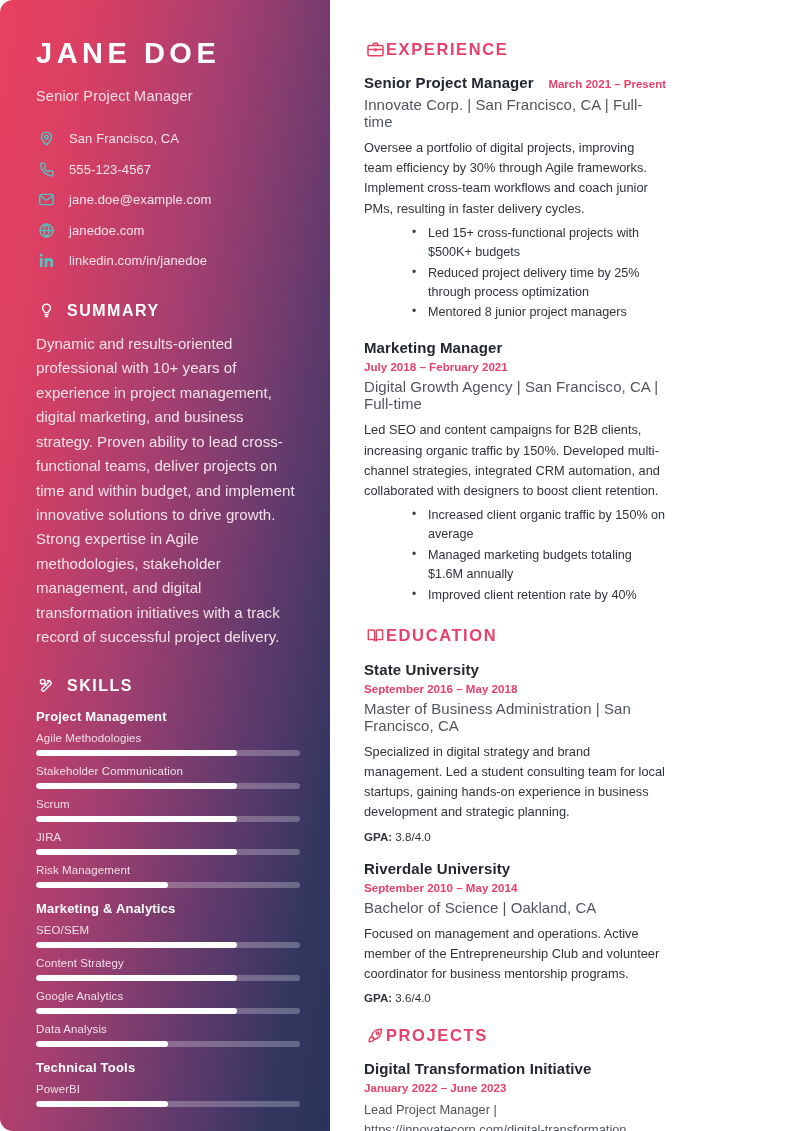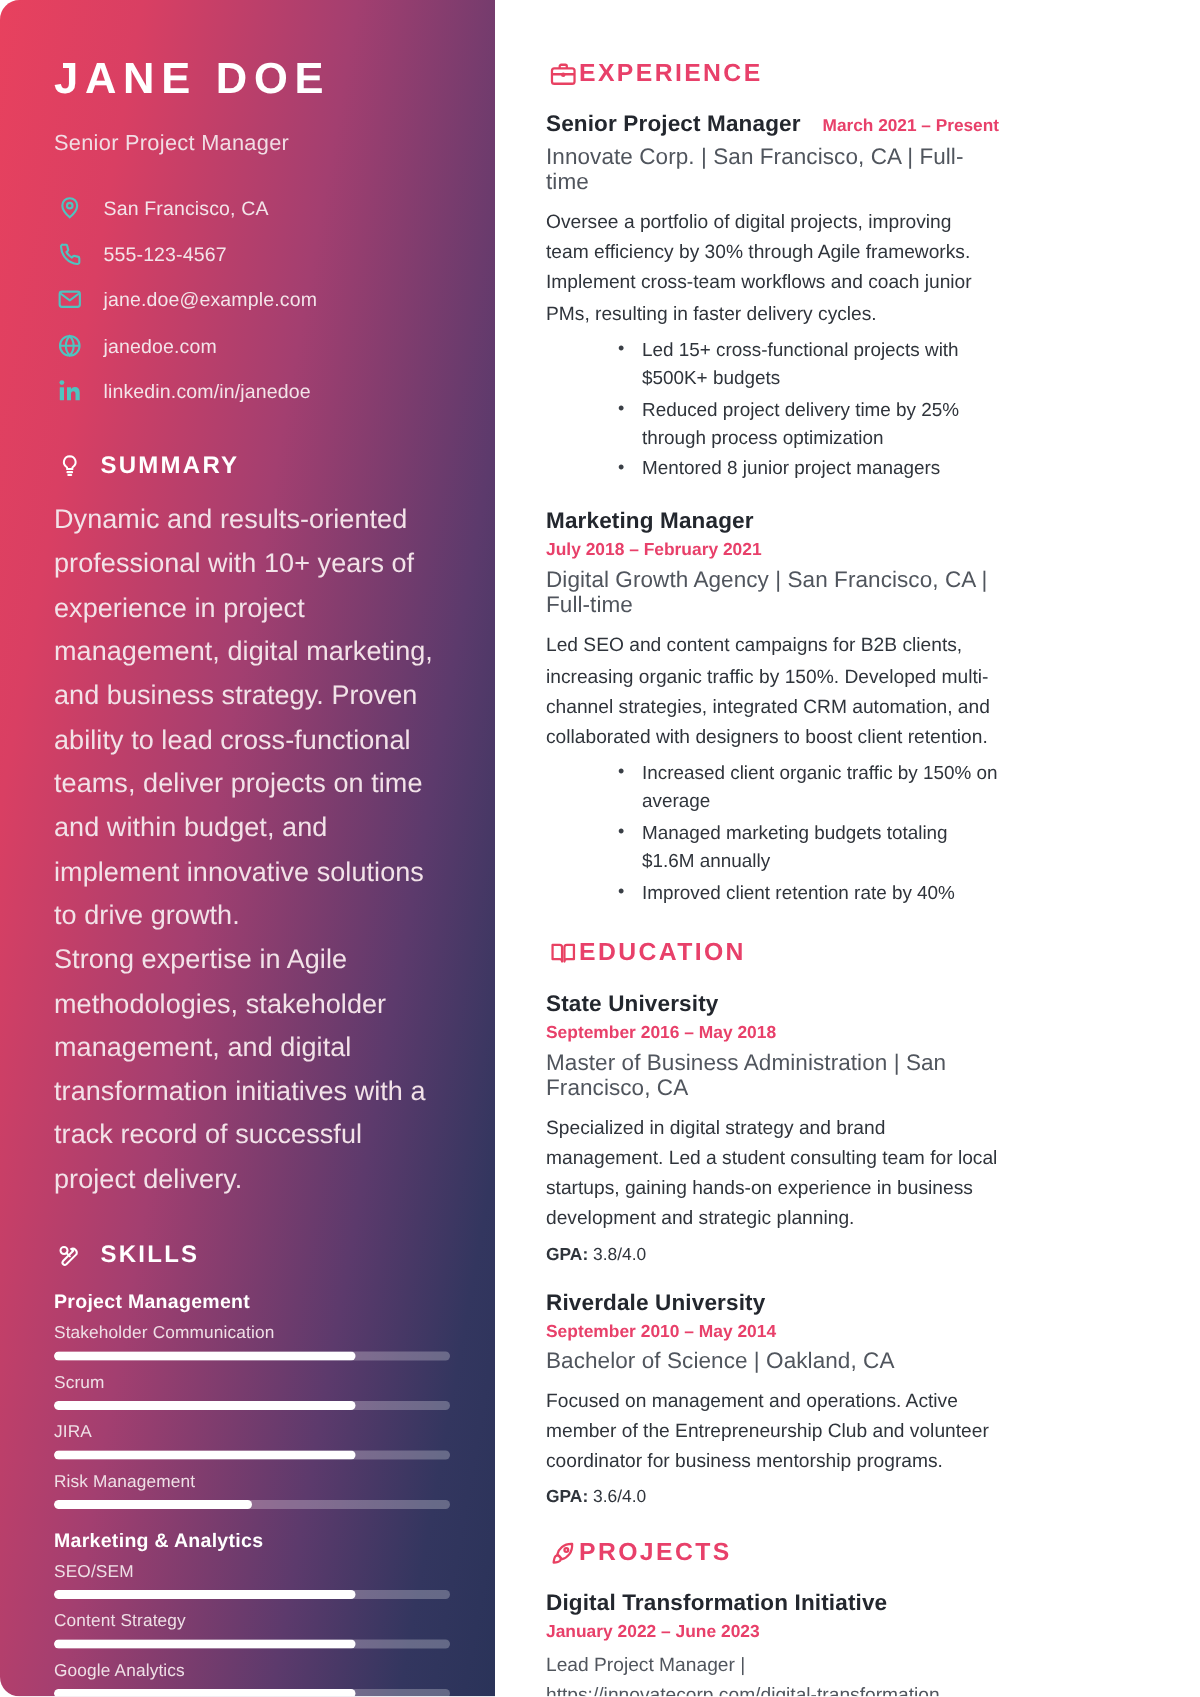--- a/index.html
+++ b/index.html
@@ -40,21 +40,21 @@
 
   .side-head {
     display:flex; align-items:center; gap:11px;
     margin-bottom:11px; margin-top:4px;
   }
   .side-head .sh-icon { width:20px; height:20px; display:flex; align-items:center; justify-content:center; color:#ffffff; }
   .side-head .sh-text { font-size:16px; font-weight:bold; letter-spacing:1.5px; color:#ffffff; }
 
   .summary-block { margin-bottom:26px; }
   .summary-para {
-    font-size:18px; line-height:1.63; color:#f2e2e8;
+    font-size:15px; line-height:1.63; color:#f2e2e8;
     letter-spacing:.05px;
   }
 
   .skill-group-title {
     font-size:13px; font-weight:bold; color:#ffffff;
     margin-top:13px; margin-bottom:8px; letter-spacing:.2px;
   }
   .skill-item { margin-bottom:9px; }
   .skill-label { font-size:11.5px; color:#efdfe6; margin-bottom:6px; letter-spacing:.1px; }
   .skill-track {
@@ -174,20 +174,26 @@
           <path d="M14.8 6.1a3.9 3.9 0 0 1 5.1 4.9l-9.6 9.6a2.2 2.2 0 0 1-3.1-3.1l9.6-9.6z" transform="translate(-1.5,-1)"></path>
           <circle cx="6.6" cy="6.6" r="3.3"></circle>
           <path d="M8.9 8.9l3.2 3.2"></path>
         </svg>
       </span>
       <span class="sh-text">SKILLS</span>
     </div>
     <div class="skills-body">
         <div class="skill-group-title">Project Management</div>
         <div class="skill-item">
+          <div class="skill-label">Agile Methodologies</div>
+          <div class="skill-track">
+            <div class="skill-fill" style="width: 76%;"></div>
+          </div>
+        </div>
+        <div class="skill-item">
           <div class="skill-label">Stakeholder Communication</div>
           <div class="skill-track">
             <div class="skill-fill" style="width: 76%;"></div>
           </div>
         </div>
         <div class="skill-item">
           <div class="skill-label">Scrum</div>
           <div class="skill-track">
             <div class="skill-fill" style="width: 76%;"></div>
           </div>

